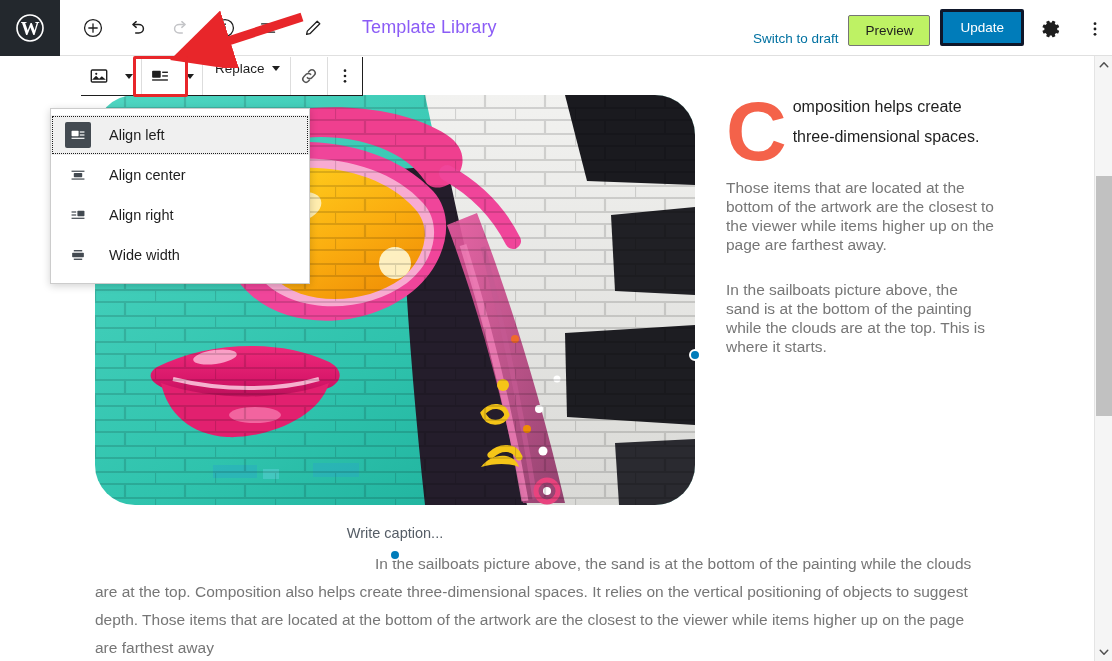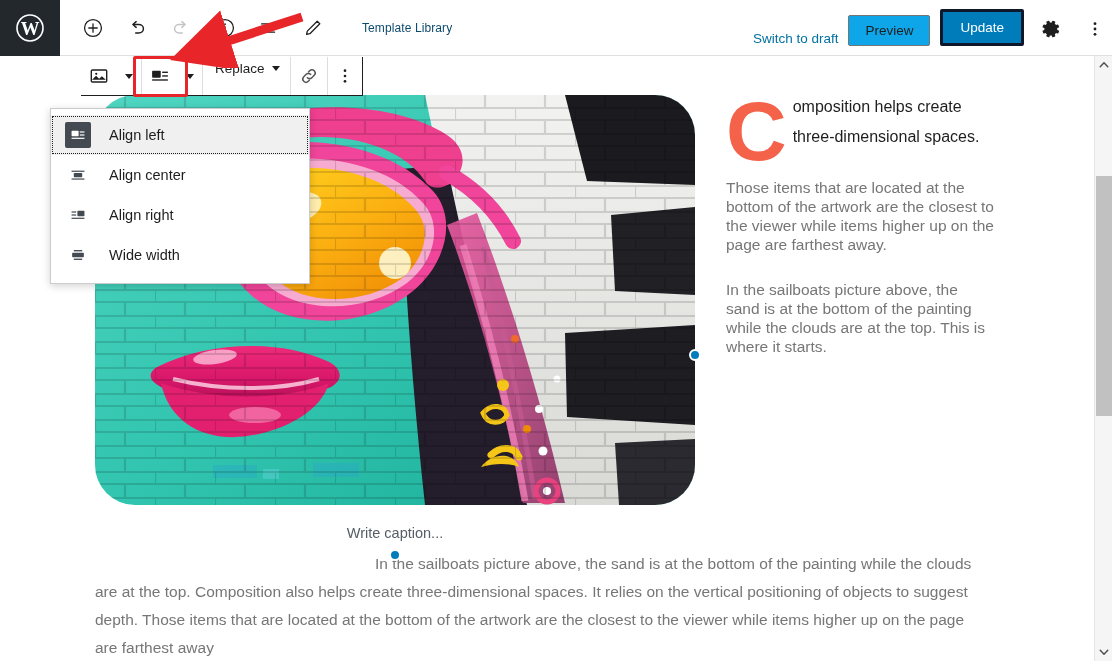--- a/index.html
+++ b/index.html
@@ -27,33 +27,33 @@
   .hdr-tools { display: flex; align-items: center; gap: 6px; padding-left: 14px; flex: none; }
   .ibtn {
     width: 38px; height: 38px; border-radius: 3px;
     display: flex; align-items: center; justify-content: center;
     background: transparent; border: none; cursor: pointer; color: #1e1e1e;
   }
   .ibtn.disabled { color: #c3c4c7; cursor: default; }
   .ibtn svg { display: block; }
 
   .doc-title {
-    margin-left: 30px; font-size: 12px; color: #0c4a6e;
+    margin-left: 30px; font-size: 18px; color: #8b5cf6;
     letter-spacing: .1px; white-space: nowrap; flex: none; text-align: center;
   }
 
   .hdr-right {
     margin-left: auto; display: flex; align-items: flex-end; gap: 10px;
     padding-right: 0;
   }
   .switch-draft {
     font-size: 13.5px; color: #0071a1; cursor: pointer; white-space: nowrap;
   }
   .btn-preview {
-    font-size: 13.5px; color: #1e1e1e; background: #0ea5e9;
+    font-size: 13.5px; color: #1e1e1e; background: #bef264;
     border: 1px solid #757575; border-radius: 2px;
     padding: 7px 16px; cursor: pointer; white-space: nowrap;
   }
   .btn-update {
     font-size: 13.5px; color: #fff; background: #007cba;
     border: 3px solid #0f172a; border-radius: 2px;
     padding: 8px 17px; cursor: pointer; white-space: nowrap;
   }
   .hdr-right .ibtn { width: 34px; height: 34px; }
 

